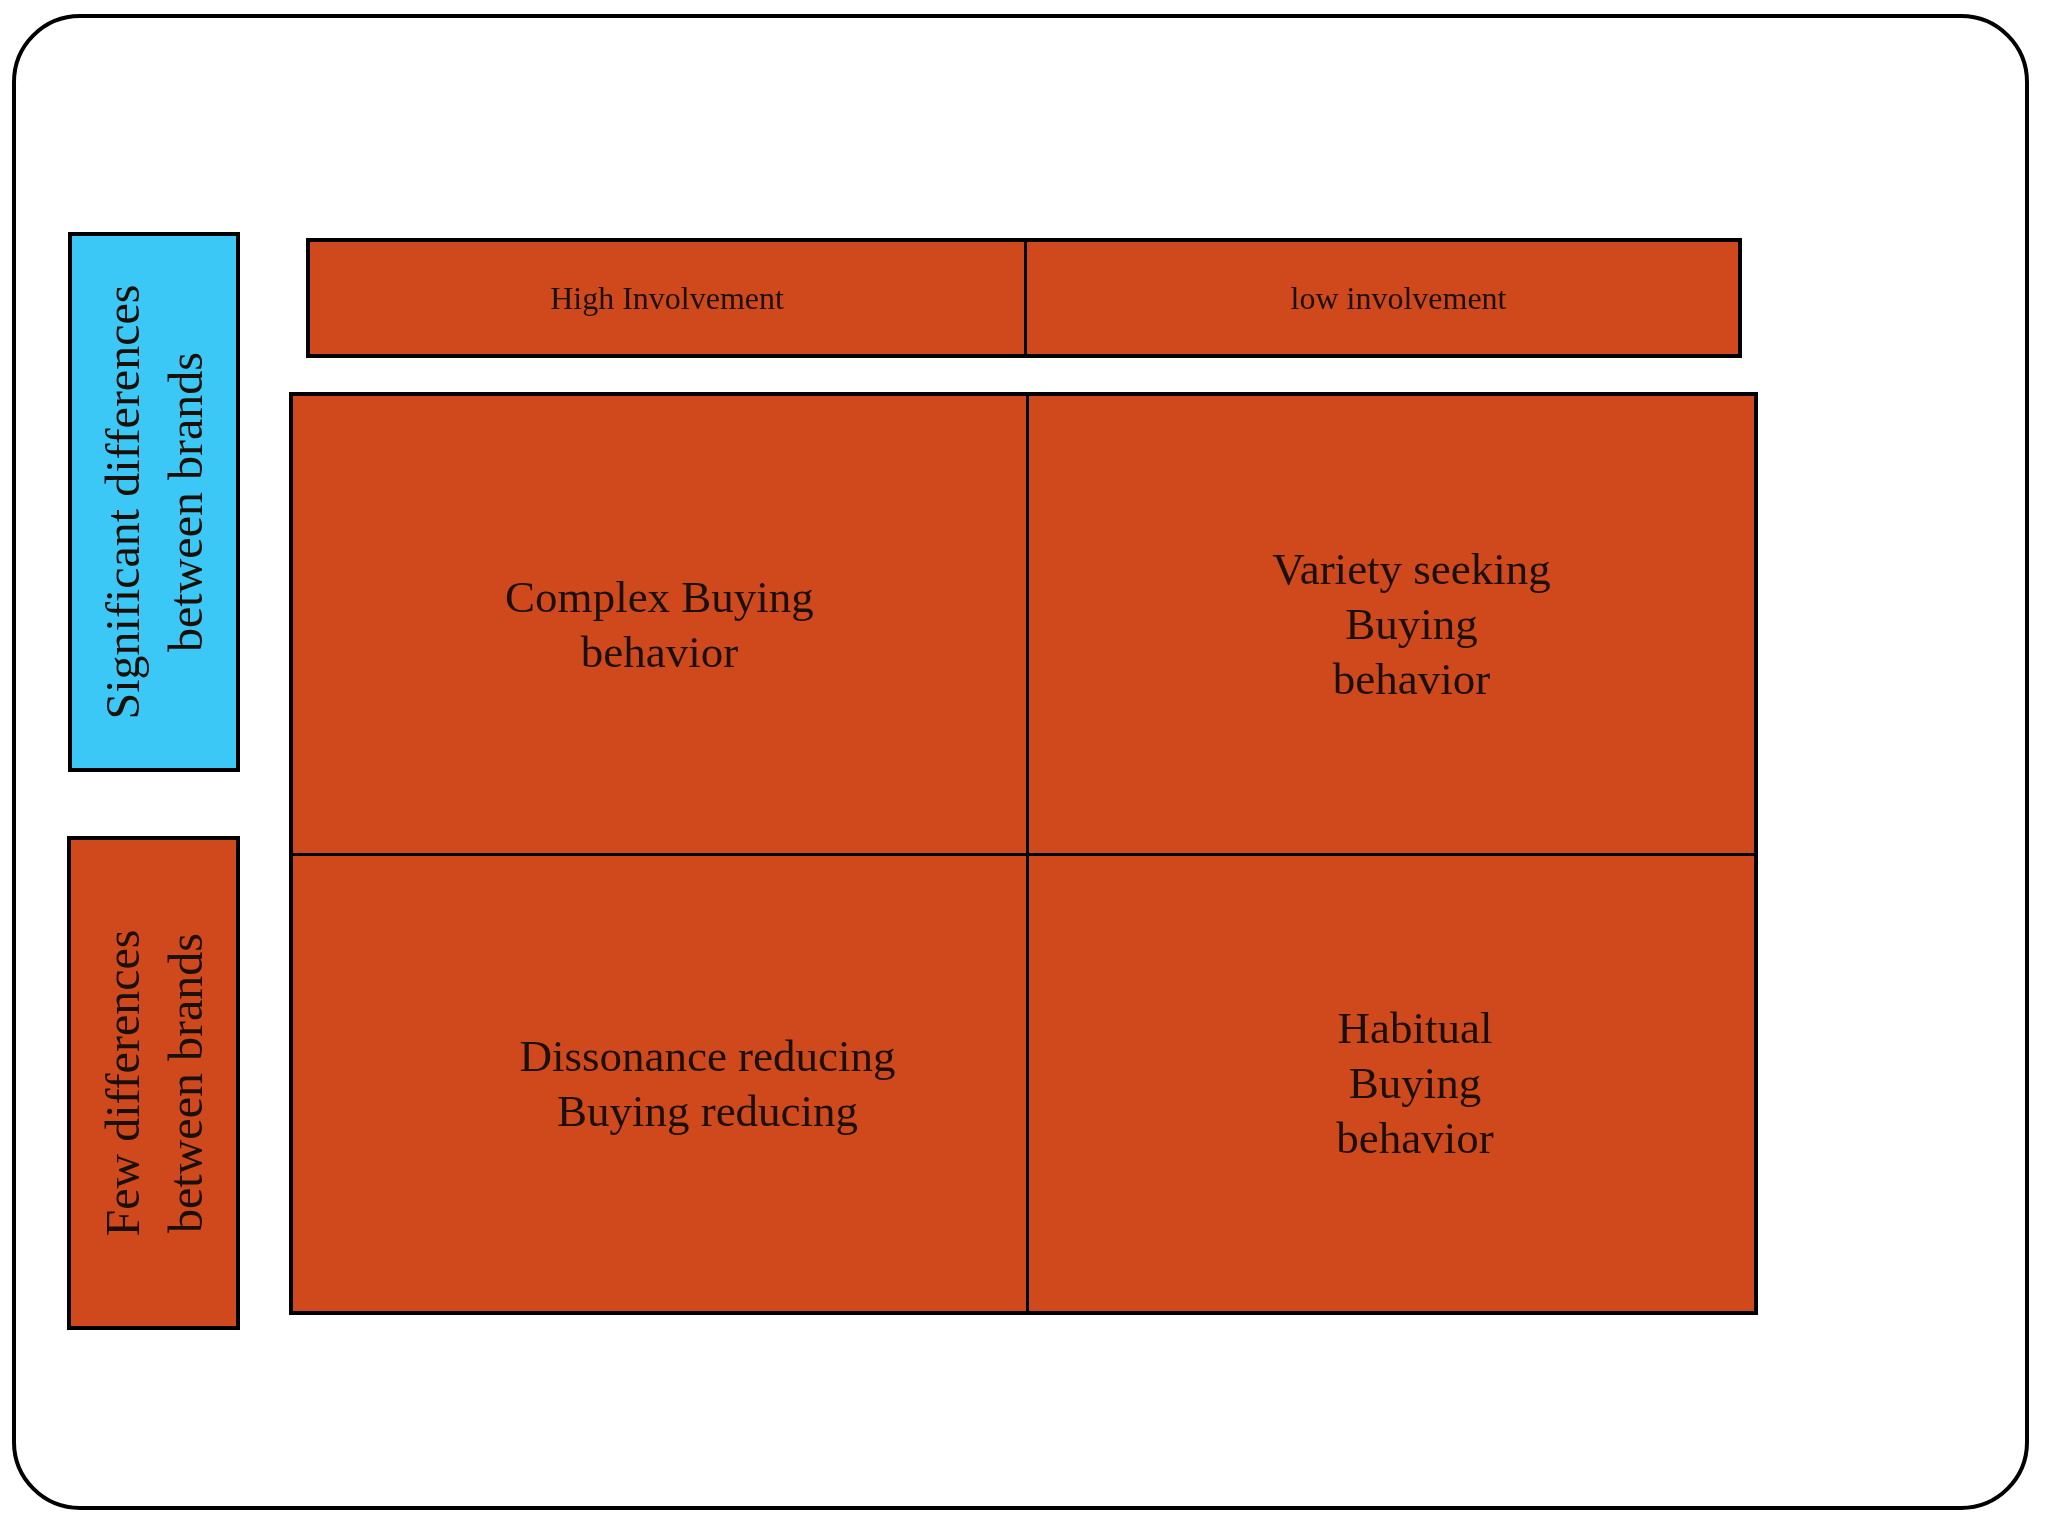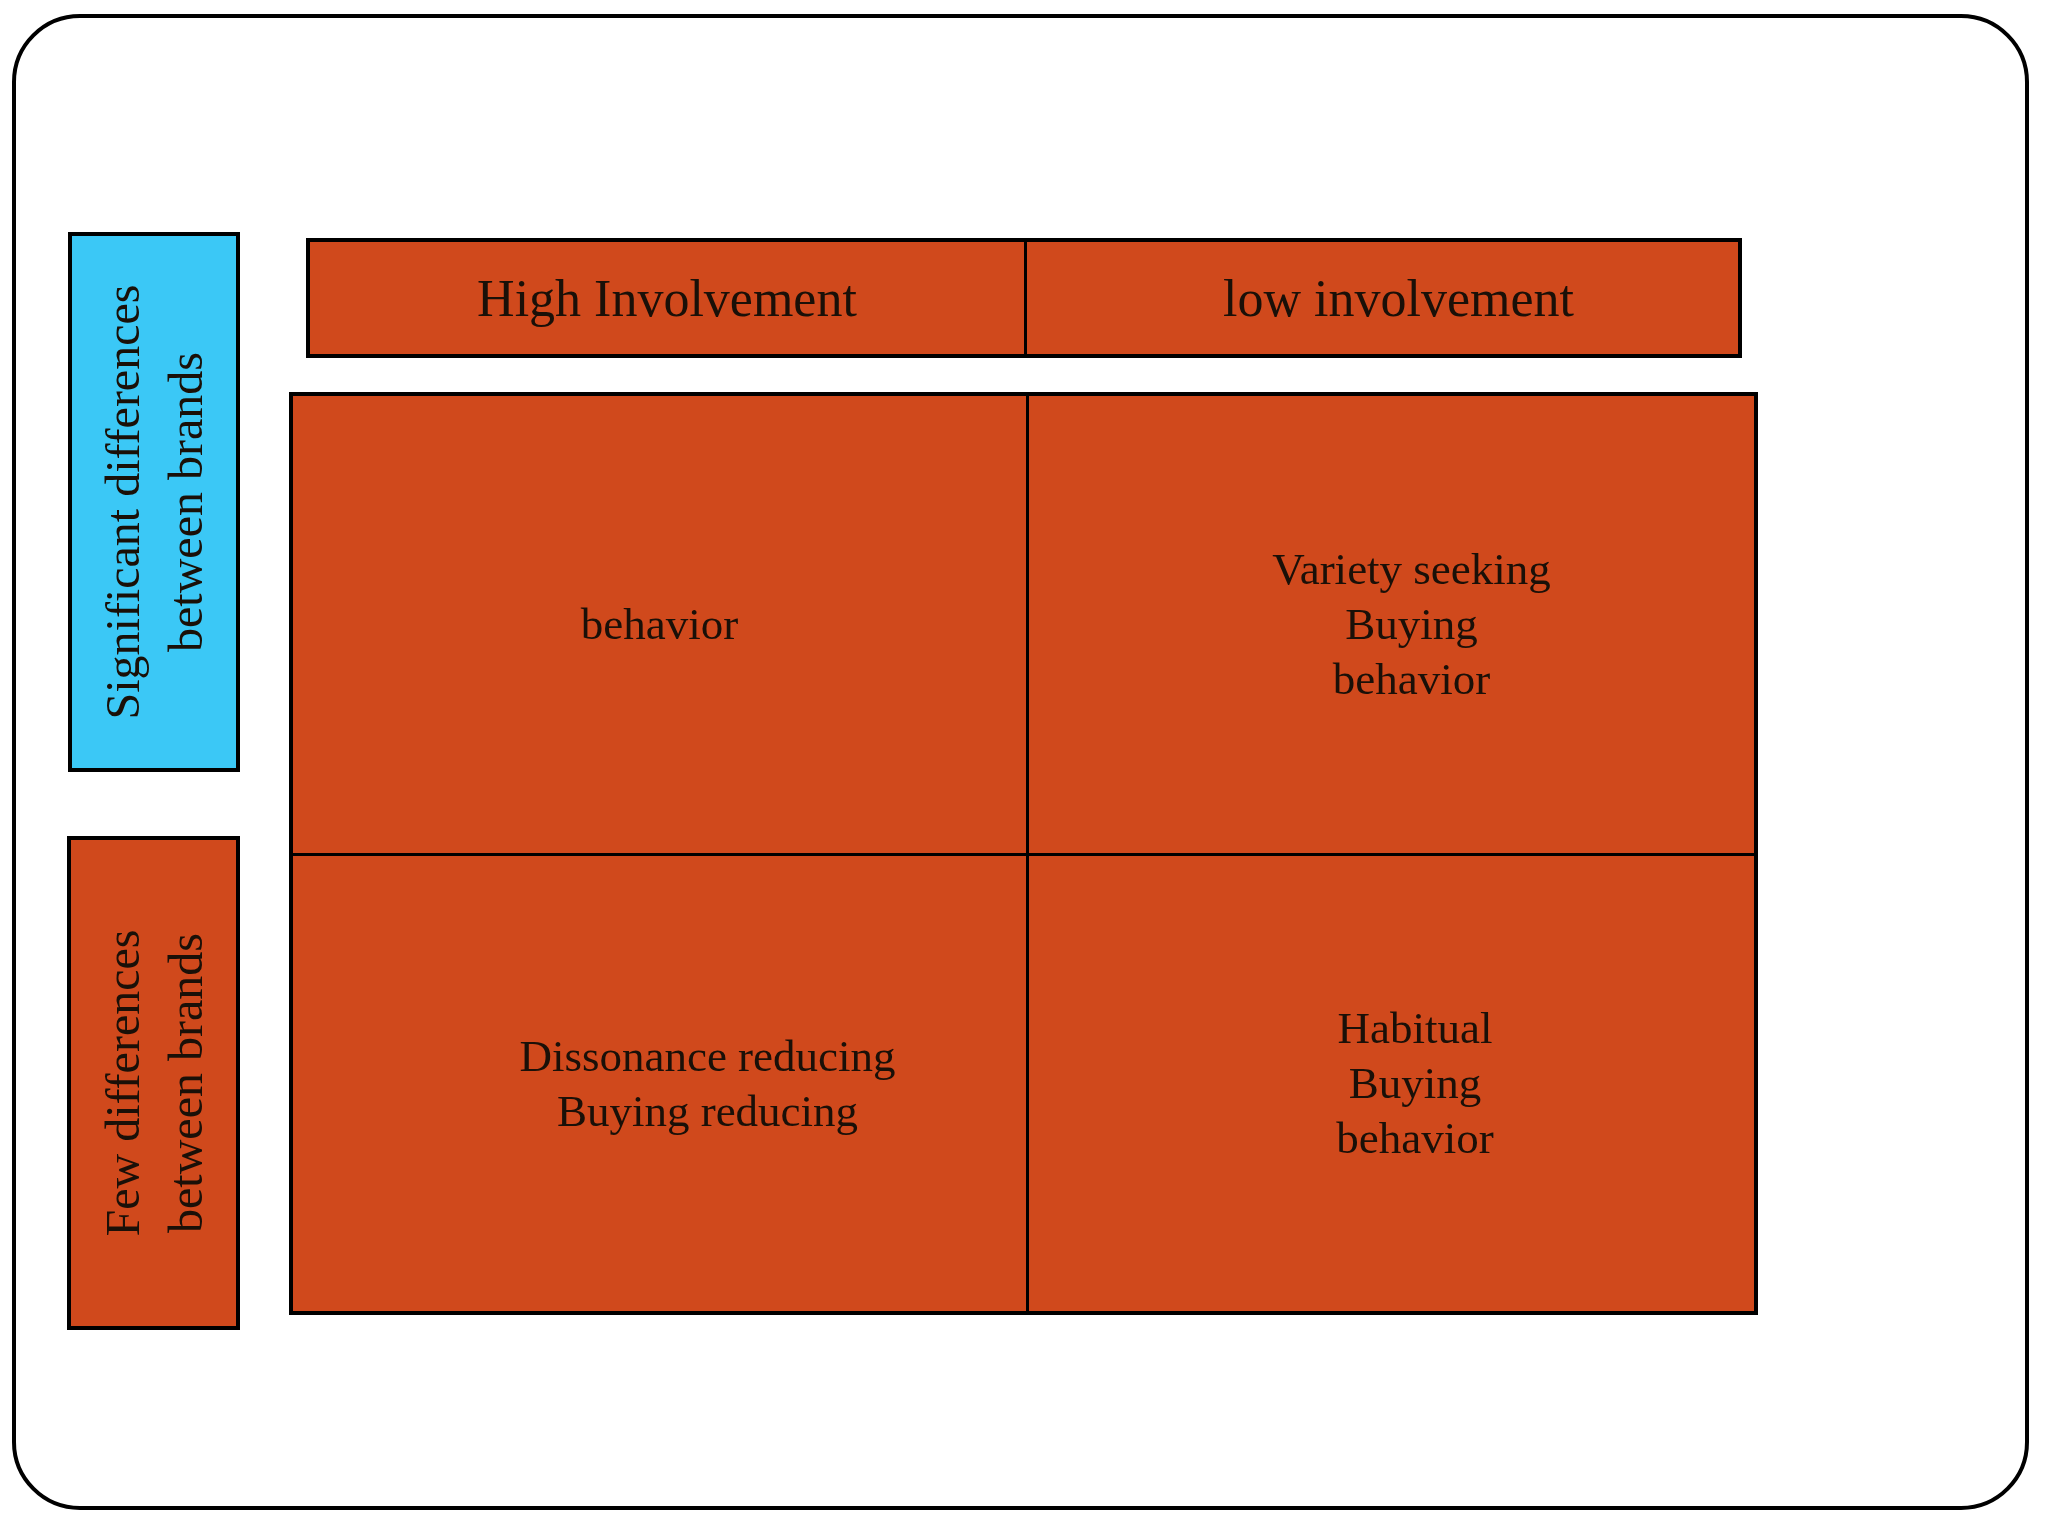--- a/index.html
+++ b/index.html
@@ -53,21 +53,21 @@
     left:306px;top:238px;
     width:1436px;height:120px;
     background:#d0491c;
     border:4px solid #000;
     box-sizing:border-box;
     display:flex;
   }
   .header-cell{
     flex:0 0 auto;
     display:flex;align-items:center;justify-content:center;
-    font-size:52px;
+    font-size:32px;
     height:100%;
   }
   .header-cell.left{width:714px;}
   .header-cell.right{flex:1;padding-left:32px;}
   .header-divider{
     width:3px;height:100%;
     background:#000;
   }
 
   
@@ -131,20 +131,21 @@
     <div class="header-divider"></div>
     <div class="header-cell right">low involvement</div>
   </div>
 
   <div class="matrix">
     <div class="matrix-vline"></div>
     <div class="matrix-hline"></div>
 
     <div class="mcell q1">
       <div class="cell-text">
+        <div>Complex Buying</div>
         <div>behavior</div>
       </div>
     </div>
 
     <div class="mcell q2">
       <div class="cell-text">
         <div>Variety seeking</div>
         <div>Buying</div>
         <div>behavior</div>
       </div>

